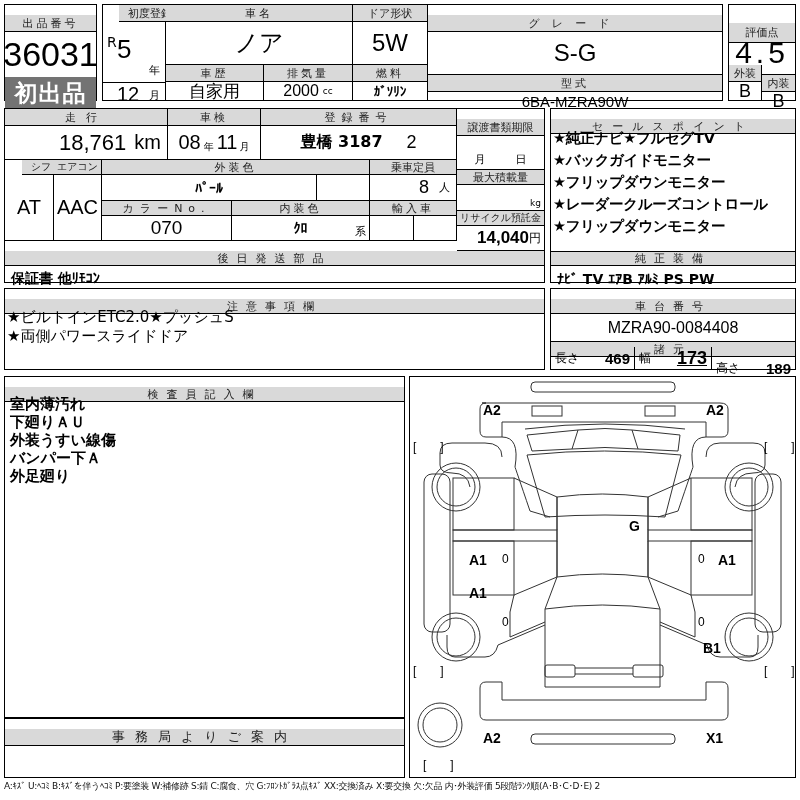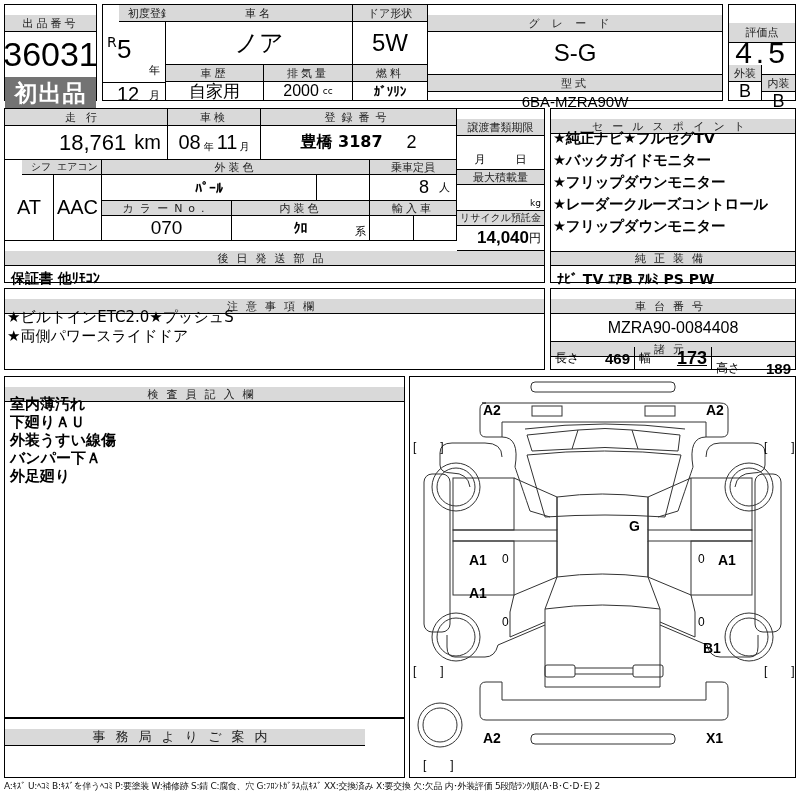--- a/index.html
+++ b/index.html
@@ -183,21 +183,21 @@
   <div class="lines" style="left:5px;top:18px;font-size:15px;line-height:18px;">
     <div>室内薄汚れ</div>
     <div>下廻りＡＵ</div>
     <div>外装うすい線傷</div>
     <div>バンパー下Ａ</div>
     <div>外足廻り</div>
   </div>
 </div>
 
 <div class="box" style="left:4px;top:718px;width:401px;height:60px;">
-  <div class="cell hdr nor" style="left:0;top:0;width:360px;height:17px;font-size:13px;letter-spacing:10px;">事務局よりご案内</div>
+  <div class="cell hdr nor" style="left:0;top:0;width:399px;height:17px;font-size:13px;letter-spacing:10px;">事務局よりご案内</div>
   <div style="position:absolute;left:4px;top:20px;"></div>
 </div>
 
 <div class="box" style="left:409px;top:376px;width:387px;height:402px;">
   <svg width="385" height="400" viewBox="0 0 385 400" style="position:absolute;left:0;top:0;" fill="none" stroke="#333" stroke-width="1">
 
     <rect x="121" y="5" width="144" height="10" rx="4"></rect>
 
     <path d="M72 26 H255 H310 Q318 26 318 32 V54 Q318 60 312 60 H296 V45 H92 V60 H76 Q70 60 70 54 V32 Q70 26 76 26 Z"></path>
     <rect x="122" y="29" width="30" height="10"></rect>

